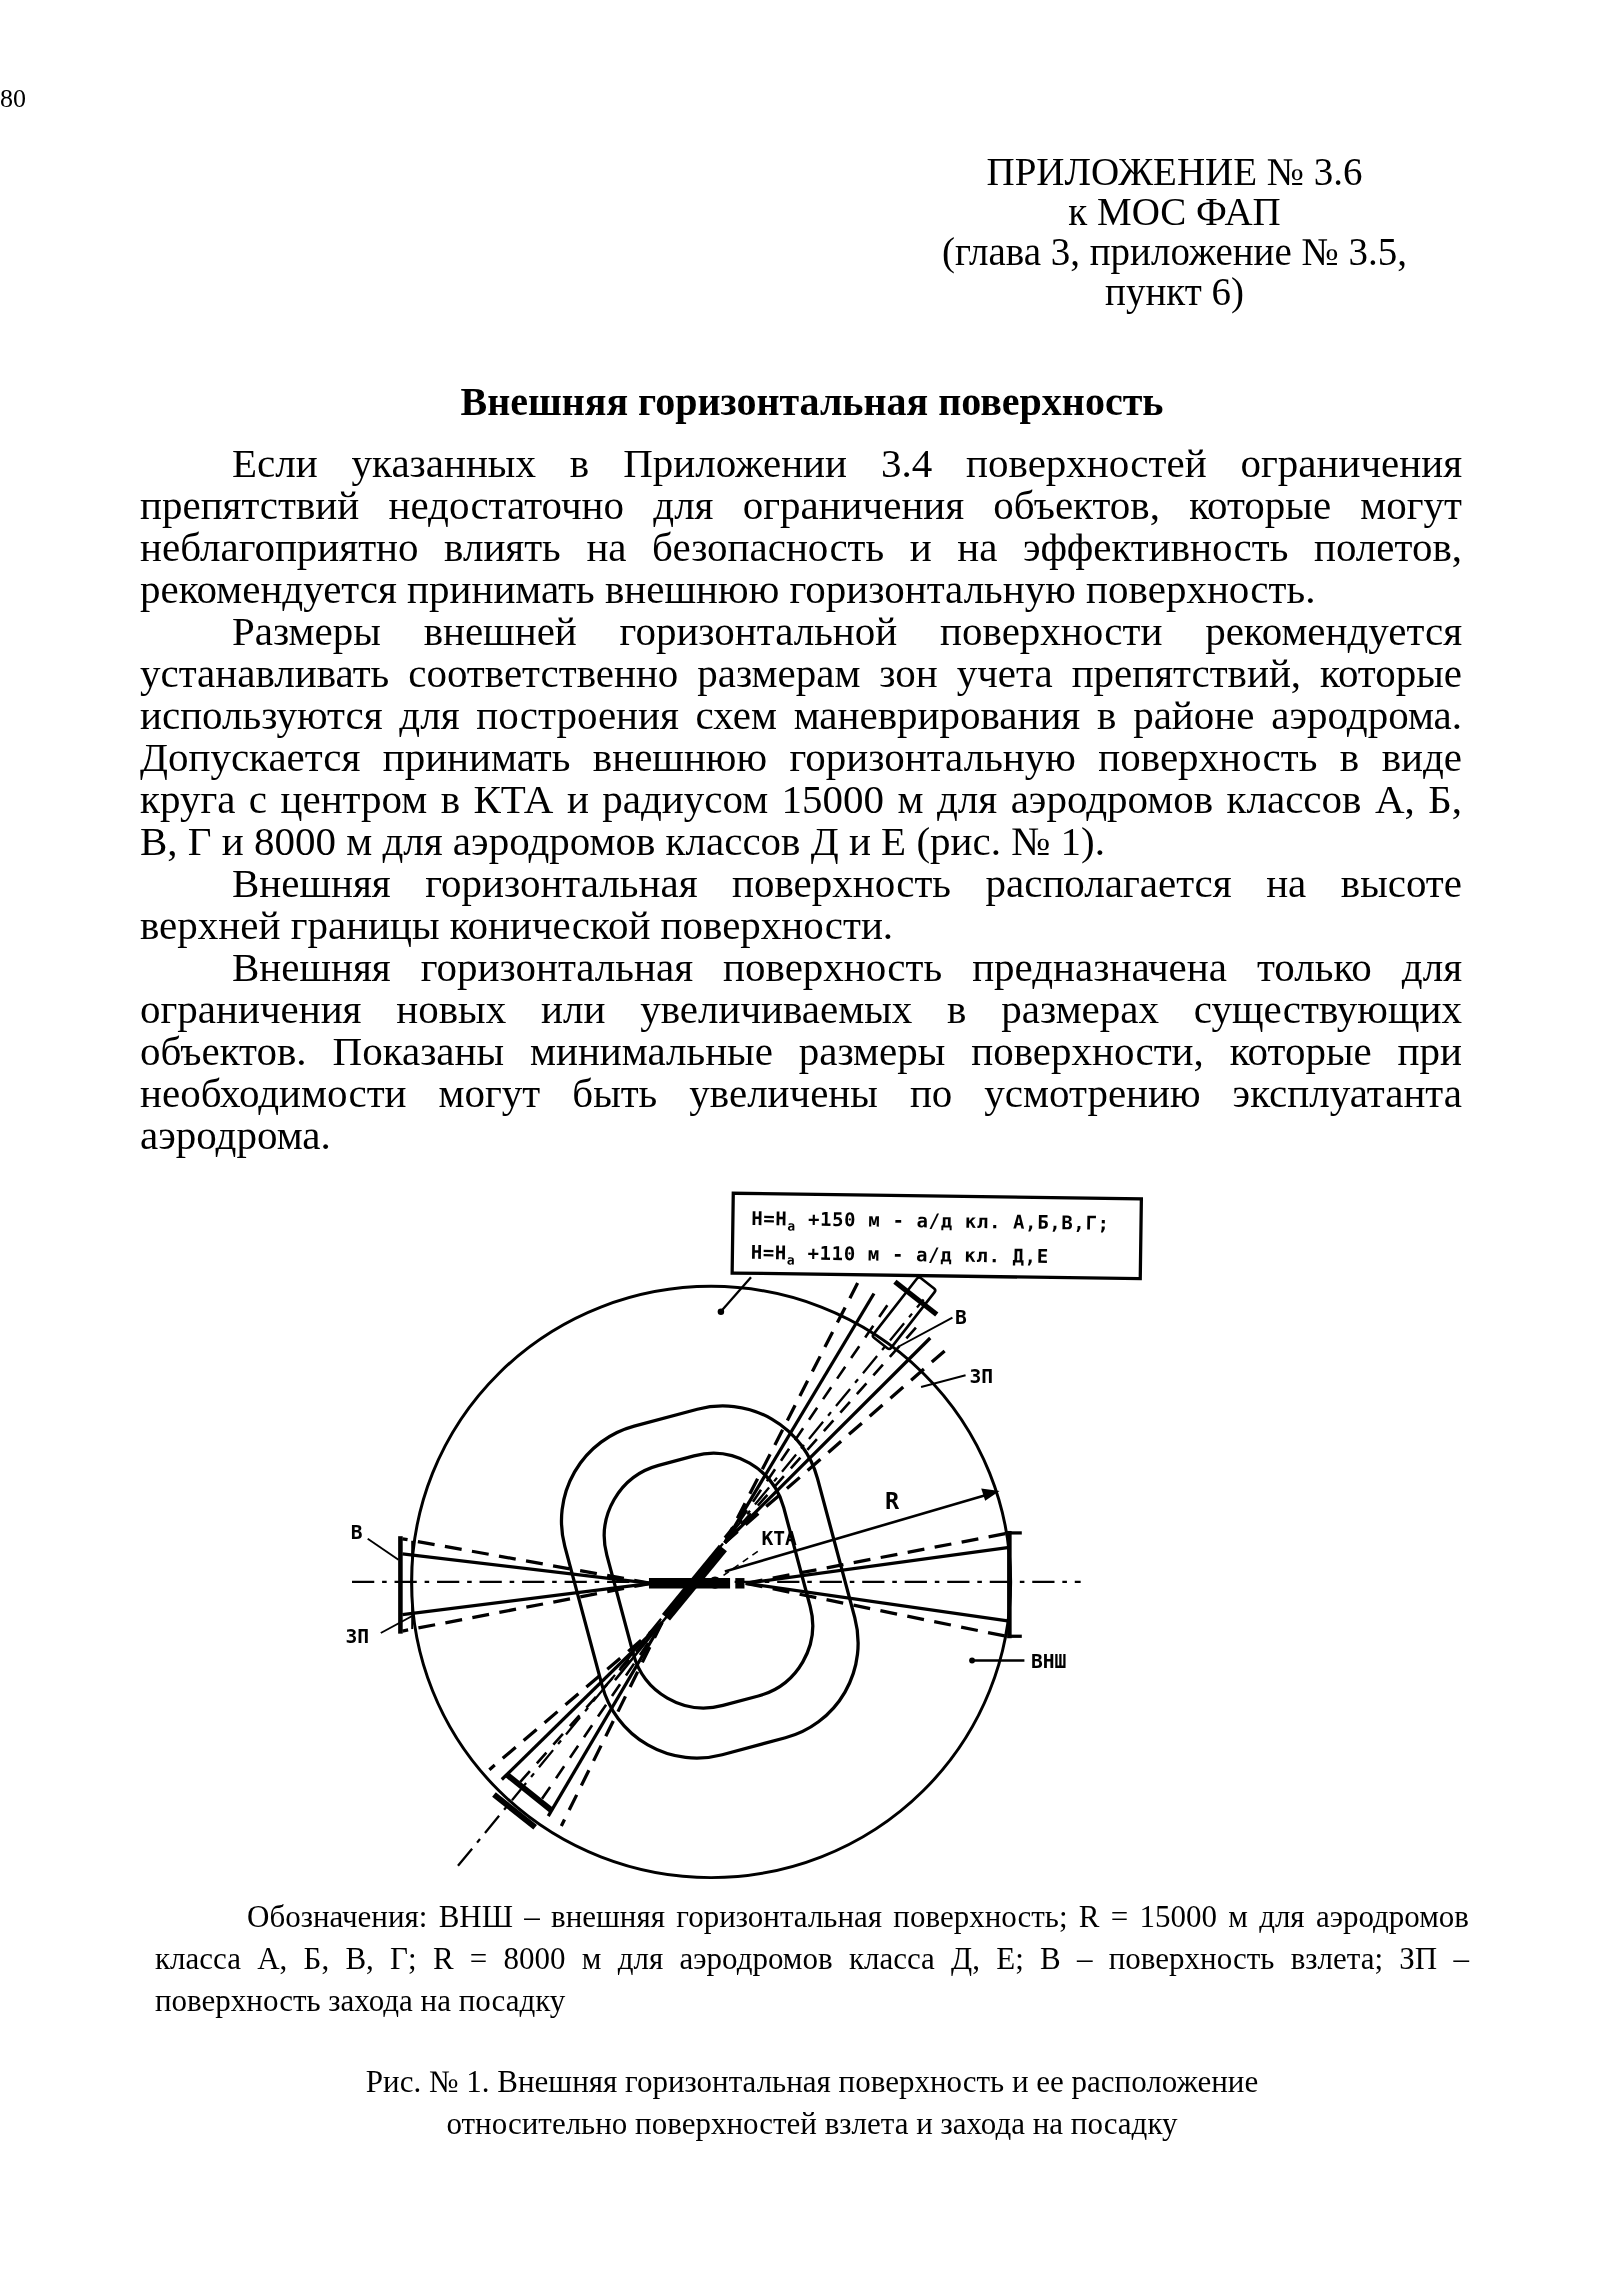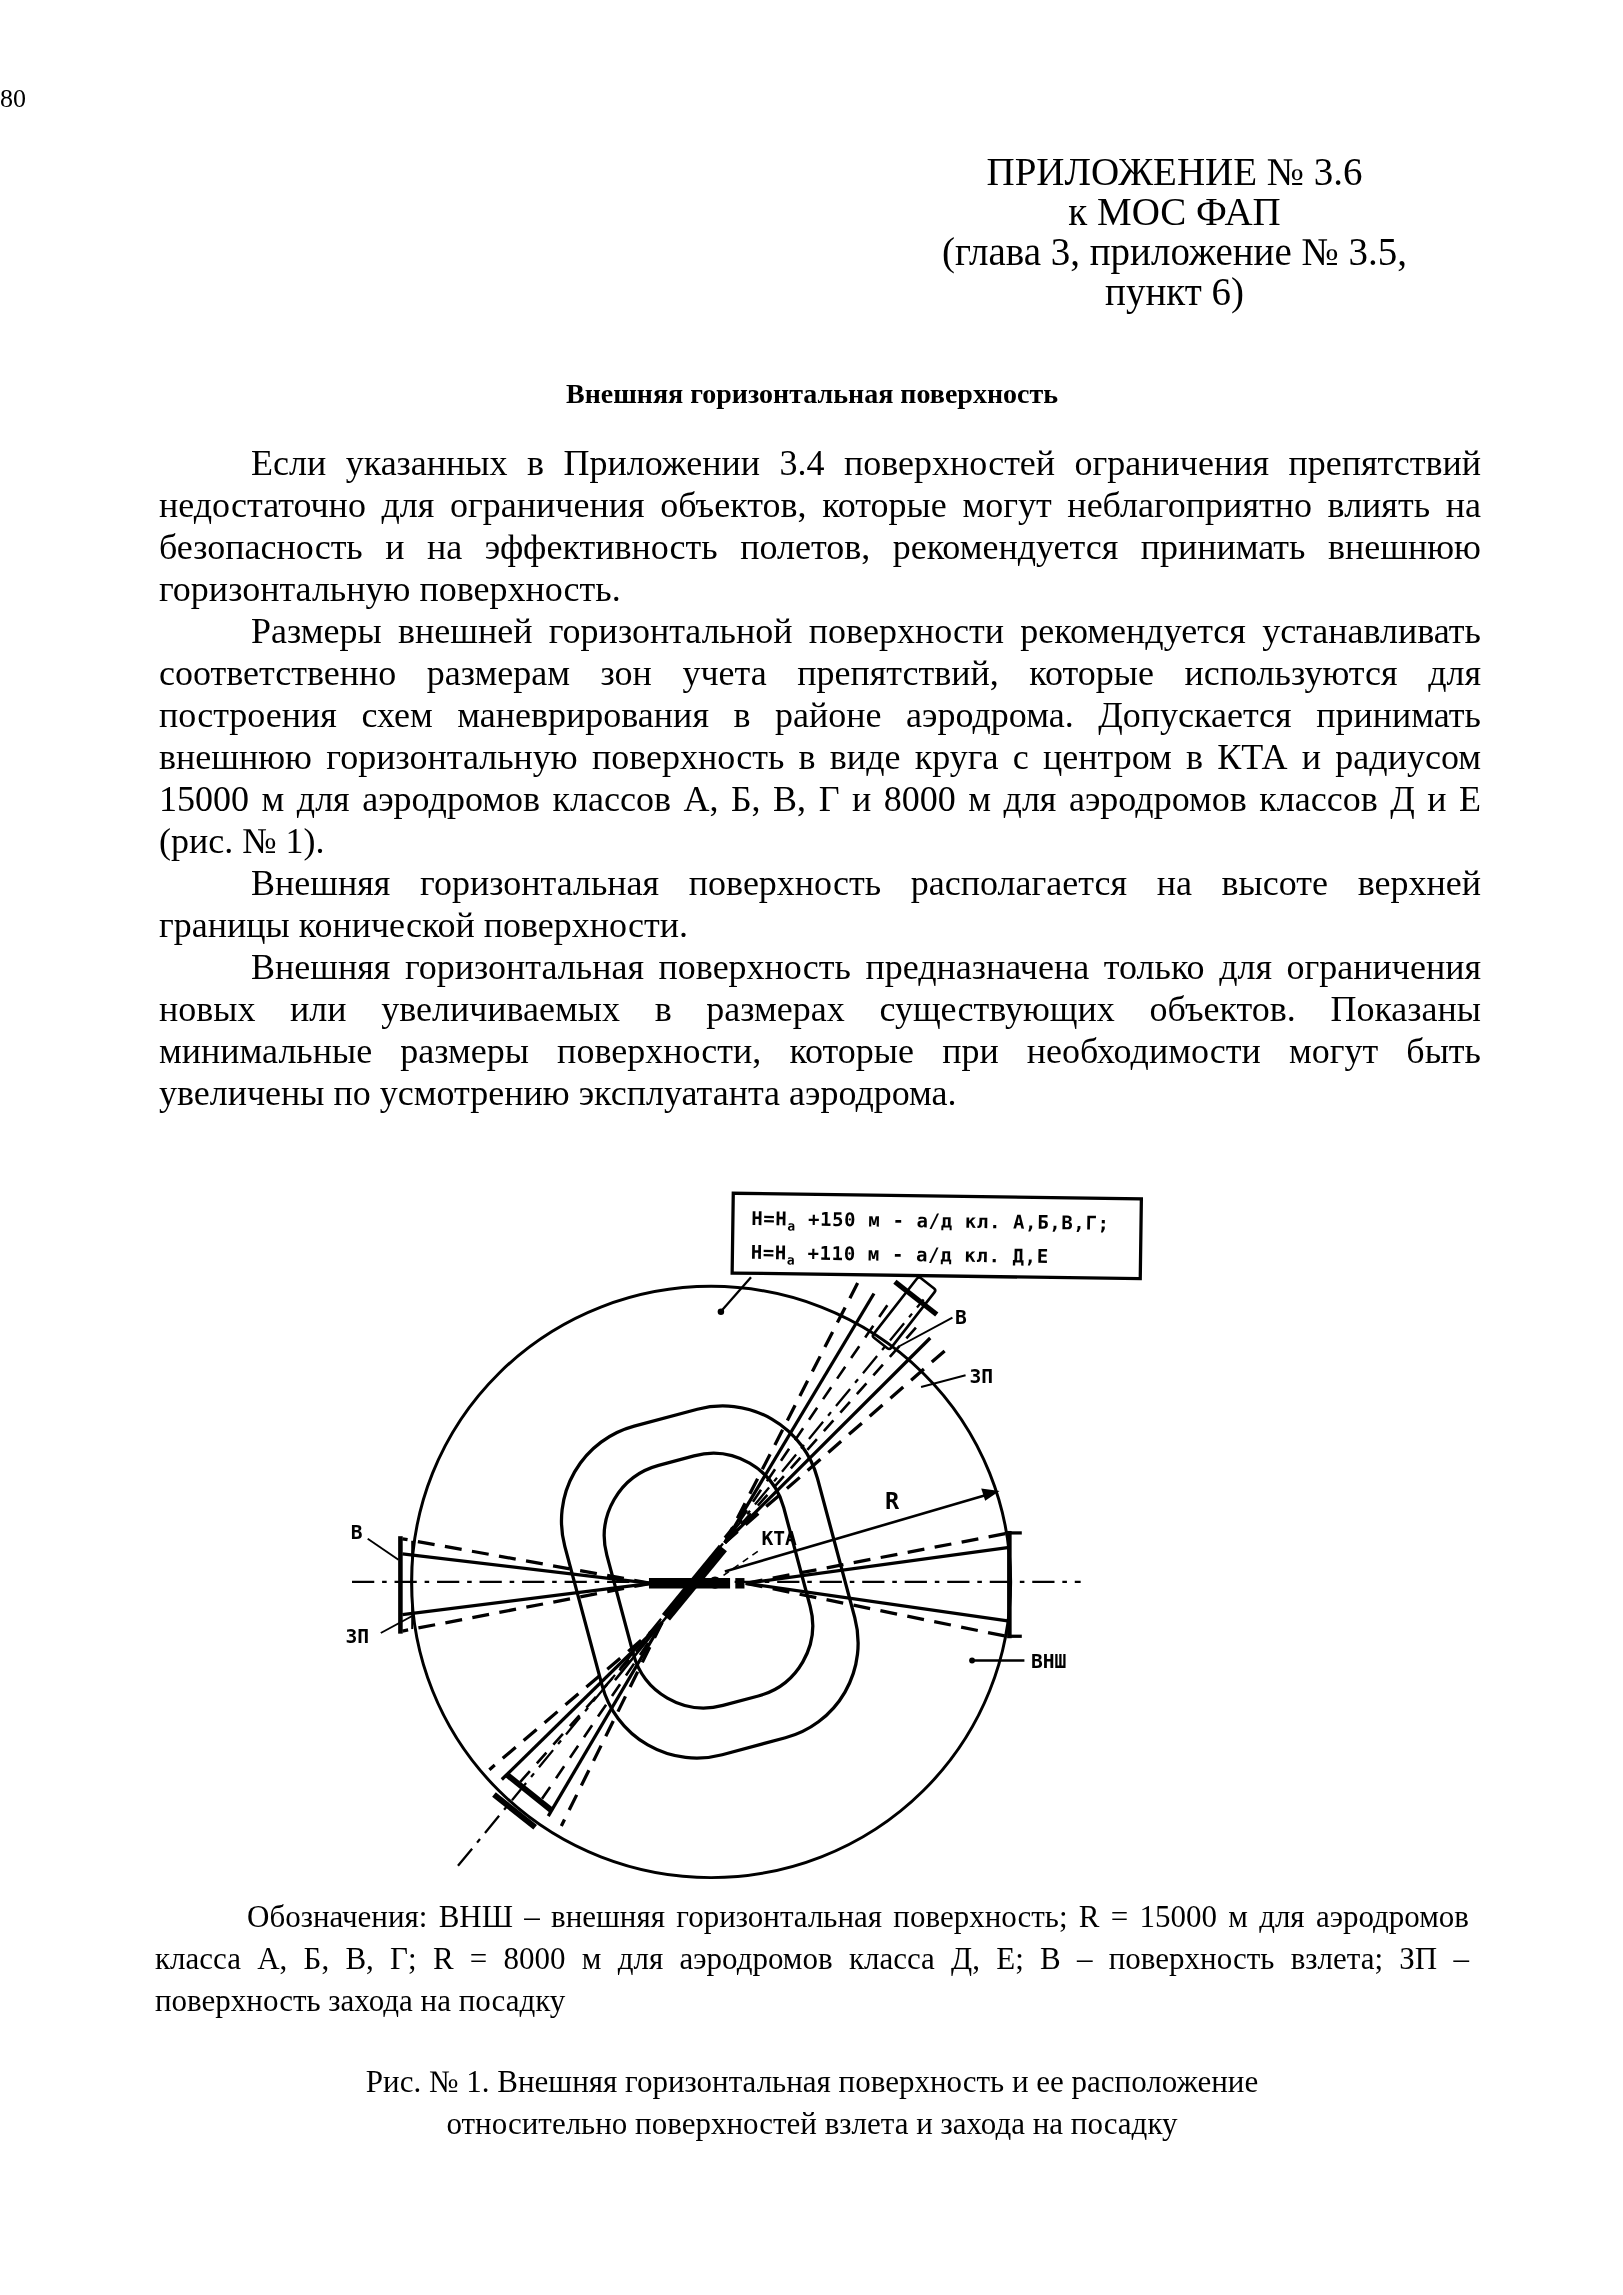--- a/index.html
+++ b/index.html
@@ -10,25 +10,25 @@
   .pagenum{
     position:absolute;top:84px;left:0;width:1587px;
     text-align:left;font-size:26px;
   }
   .header-block{
     position:absolute;top:152px;left:870px;width:609px;
     text-align:center;font-size:39px;line-height:40px;
   }
   .doc-title{
     position:absolute;top:378px;left:151px;width:1322px;
-    text-align:center;font-size:28px;font-weight:bold;
+    text-align:center;font-size:40px;font-weight:bold;
   }
   .body-text{
-    position:absolute;top:442px;left:159px;width:1322px;
-    font-size:36px;line-height:42px;text-align:justify;
+    position:absolute;top:442px;left:140px;width:1322px;
+    font-size:41px;line-height:42px;text-align:justify;
   }
   .body-text p{margin:0;text-indent:92px;}
   .legend-text{
     position:absolute;top:1892px;left:151px;width:1322px;
     font-size:31px;line-height:42px;text-align:justify;
   }
   .legend-text p{margin:4px;text-indent:92px;}
   .fig-caption{
     position:absolute;top:2023px;left:151px;width:1322px;
     text-align:center;font-size:31px;line-height:42px;margin-top:38px;

